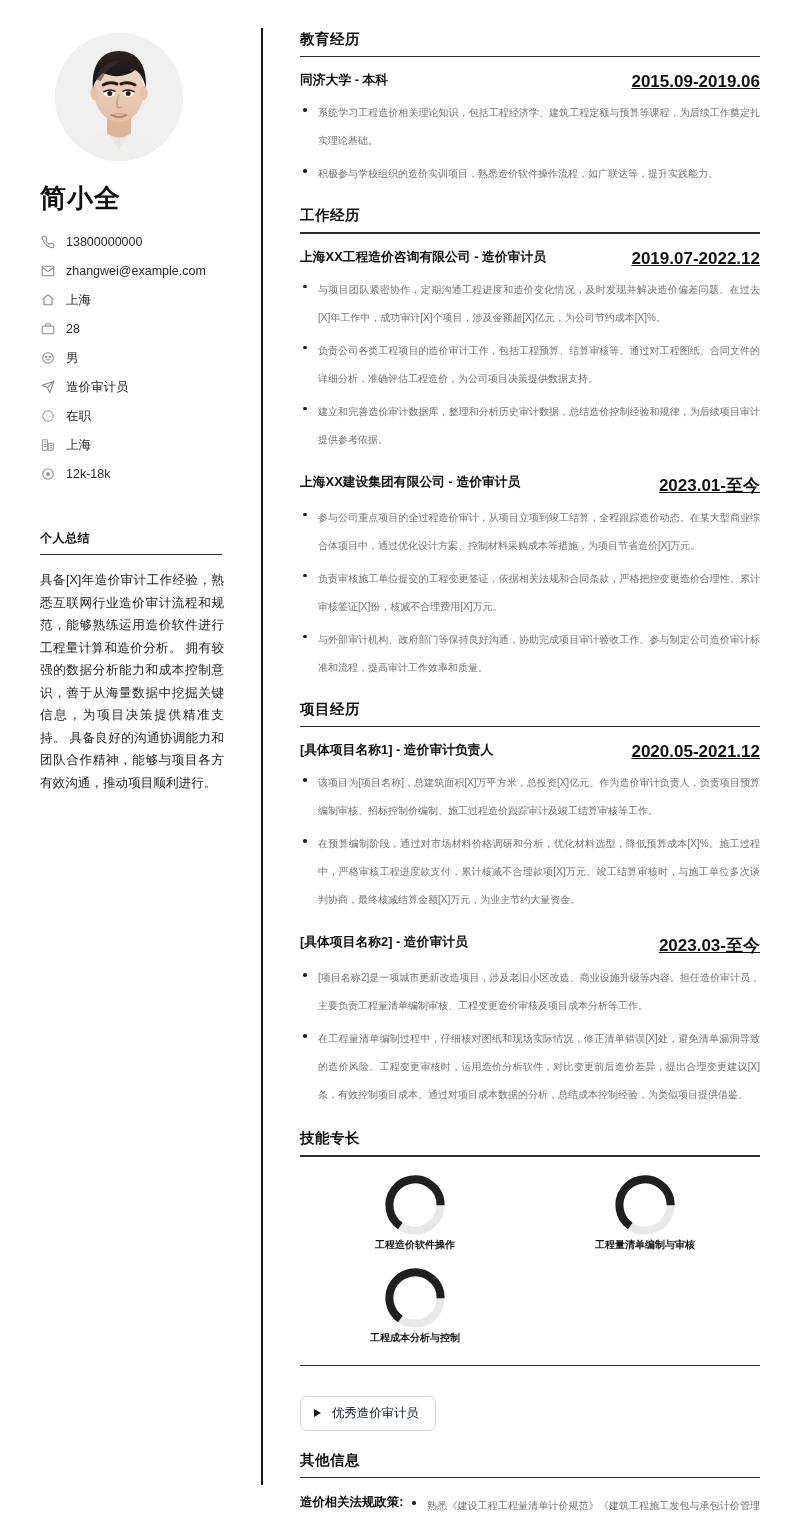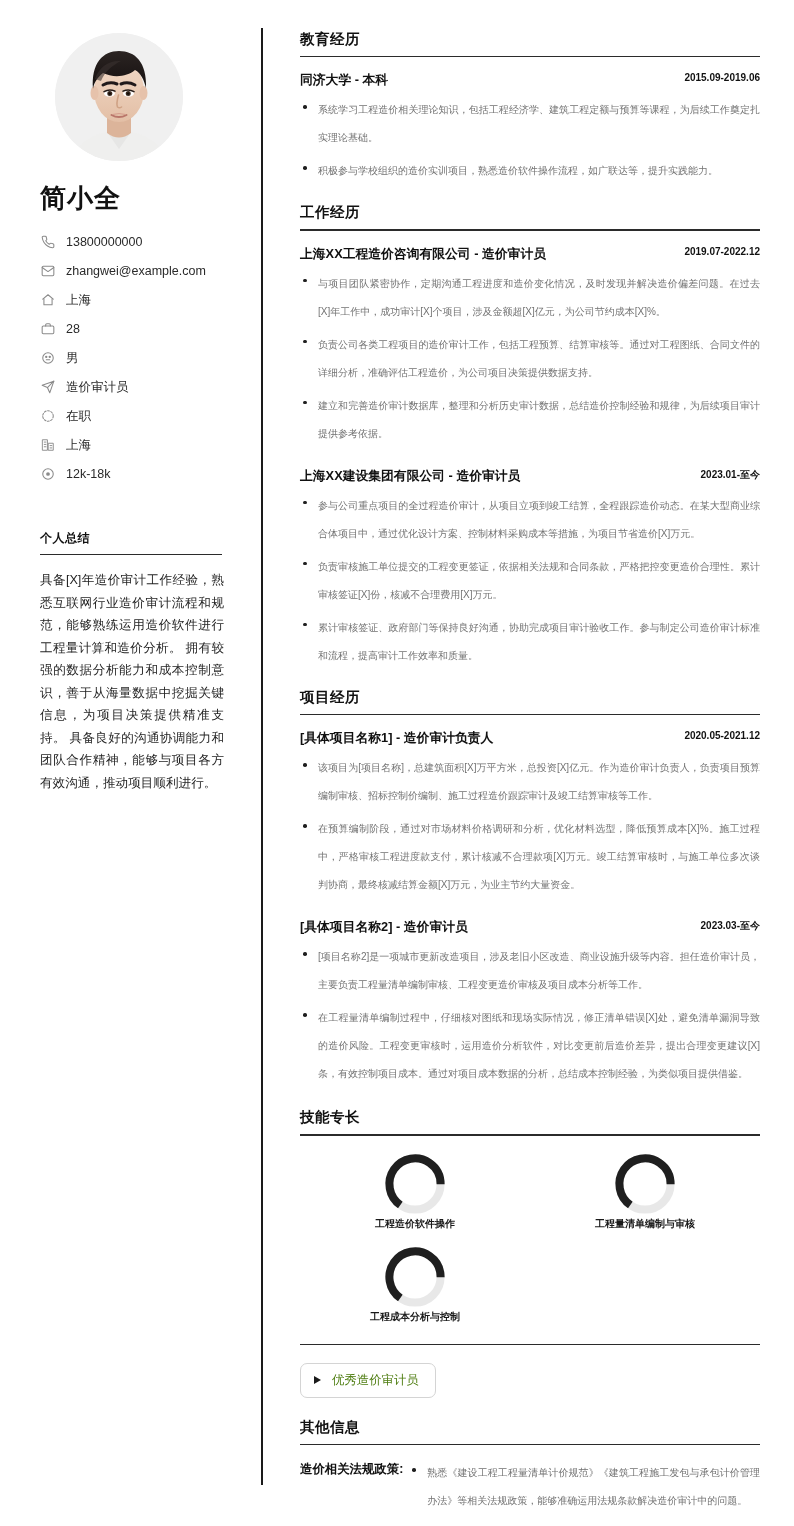--- a/index.html
+++ b/index.html
@@ -126,25 +126,26 @@
     justify-content: space-between;
     align-items: flex-start;
     margin-bottom: 7px;
   }
   .entry-title {
     font-size: 12.8px;
     font-weight: bold;
     color: #111;
   }
   .entry-date {
-    font-size: 10px;
+    font-size: 17px;
     font-weight: bold;
     color: #111;
     white-space: nowrap;
     margin-left: 28px;
+    text-decoration: underline;
   }
   .bullets { list-style: none; }
   .bullet {
     position: relative;
     padding-left: 18px;
     font-size: 10px;
     line-height: 28px;
     color: #737373;
     margin-bottom: 5px;
     text-align: justify;
@@ -194,22 +195,23 @@
     gap: 10px;
     padding-bottom: 6px;
   }
   .honor-chip {
     display: inline-flex;
     align-items: center;
     border: 1px solid #d4d4d4;
     border-radius: 7px;
     padding: 8px 16px 8px 13px;
     font-size: 12.4px;
-    color: #4d7c0f;
+    color: #0f172a;
     background: #fff;
+    margin-top: 12px;
   }
   .honor-chip .tri {
     width: 0; height: 0;
     border-left: 7px solid #1a1a1a;
     border-top: 4.5px solid transparent;
     border-bottom: 4.5px solid transparent;
     margin-right: 11px;
   }
 
   
@@ -419,21 +421,21 @@
       </div>
 
       <div class="entry">
         <div class="entry-header">
           <span class="entry-title">上海XX建设集团有限公司 - 造价审计员</span>
           <span class="entry-date">2023.01-至今</span>
         </div>
         <ul class="bullets">
           <li class="bullet">参与公司重点项目的全过程造价审计，从项目立项到竣工结算，全程跟踪造价动态。在某大型商业综合体项目中，通过优化设计方案、控制材料采购成本等措施，为项目节省造价[X]万元。</li>
           <li class="bullet">负责审核施工单位提交的工程变更签证，依据相关法规和合同条款，严格把控变更造价合理性。累计审核签证[X]份，核减不合理费用[X]万元。</li>
-          <li class="bullet">累计审核签证、政府部门等保持良好沟通，协助完成项目审计验收工作。参与制定公司造价审计标准和流程，提高审计工作效率和质量。</li>
+          <li class="bullet">与外部审计机构、政府部门等保持良好沟通，协助完成项目审计验收工作。参与制定公司造价审计标准和流程，提高审计工作效率和质量。</li>
         </ul>
       </div>
     </section>
 
     <section class="section" style="margin-top:18px;">
       <div class="section-title">项目经历</div>
       <div class="section-rule"></div>
 
       <div class="entry">
         <div class="entry-header">

